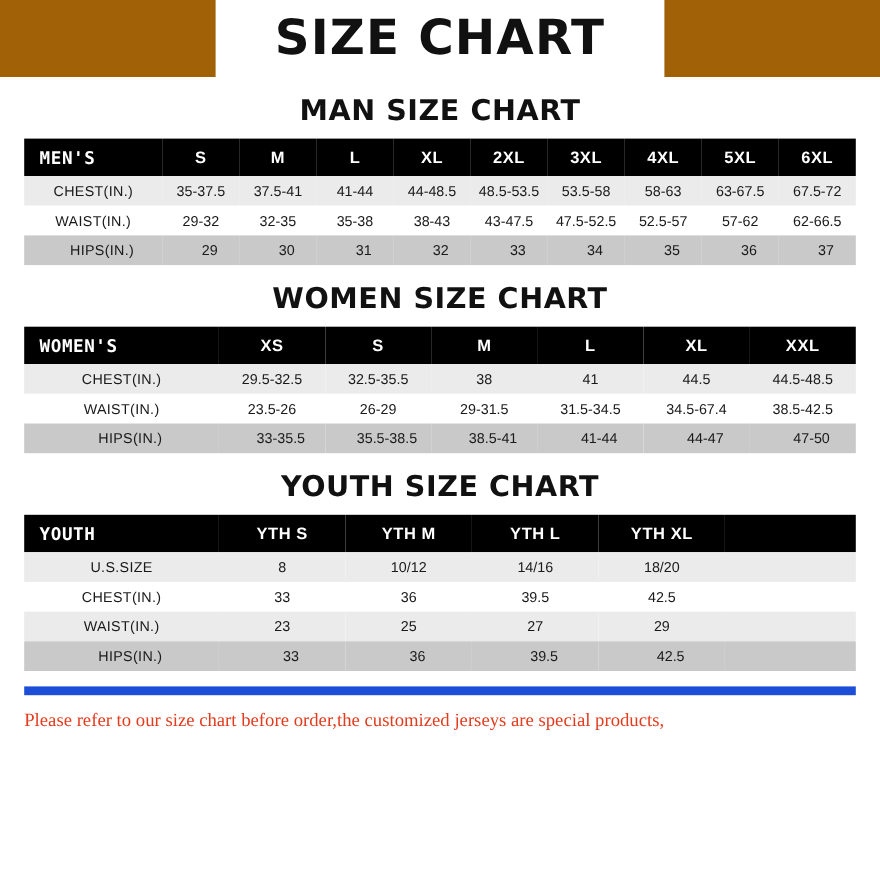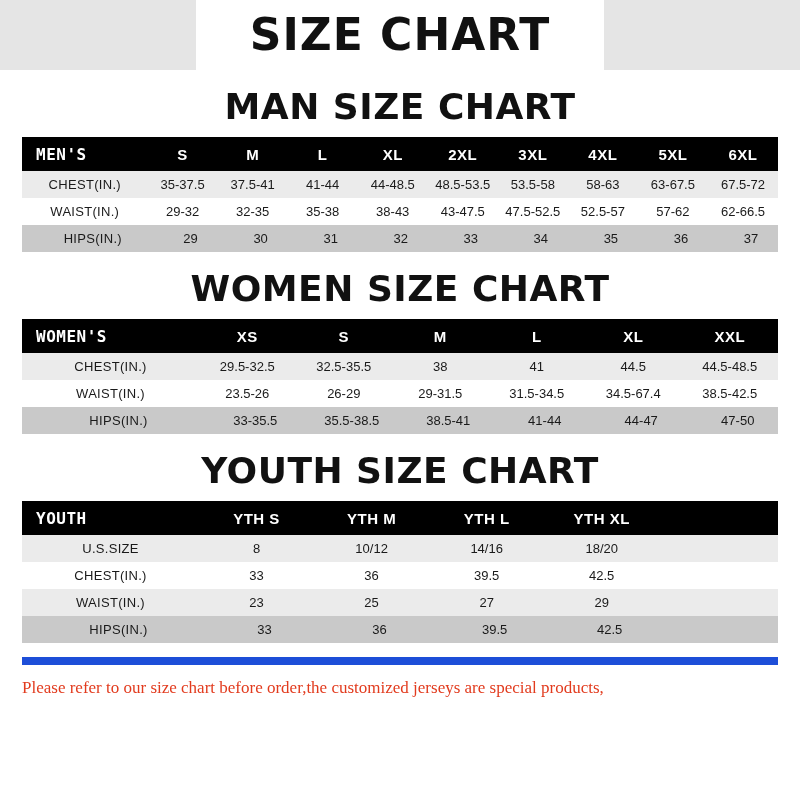--- a/index.html
+++ b/index.html
@@ -16,21 +16,21 @@
   .page {
     position: relative;
     width: 800px;
     height: 800px;
     background: #ffffff;
     box-sizing: border-box;
   }
   
   .banner {
     height: 70px;
-    background: #e5e5e5;
+    background: #a16207;
     display: flex;
     align-items: center;
     justify-content: center;
     position: relative;
   }
   .banner-white {
     position: absolute;
     left: 196px;
     right: 196px;
     top: 0;
@@ -48,21 +48,21 @@
     line-height: 70px;
   }
   .content {
     padding: 0 22px;
     box-sizing: border-box;
   }
   .section-title {
     text-align: center;
     font-family: "DejaVu Sans", sans-serif;
     font-weight: bold;
-    font-size: 36px;
+    font-size: 26px;
     color: #111111;
     margin: 16px 0 10px 0;
     letter-spacing: 0.5px;
   }
   table.size-table {
     width: 100%;
     border-collapse: collapse;
     table-layout: fixed;
   }
   table.size-table th,

